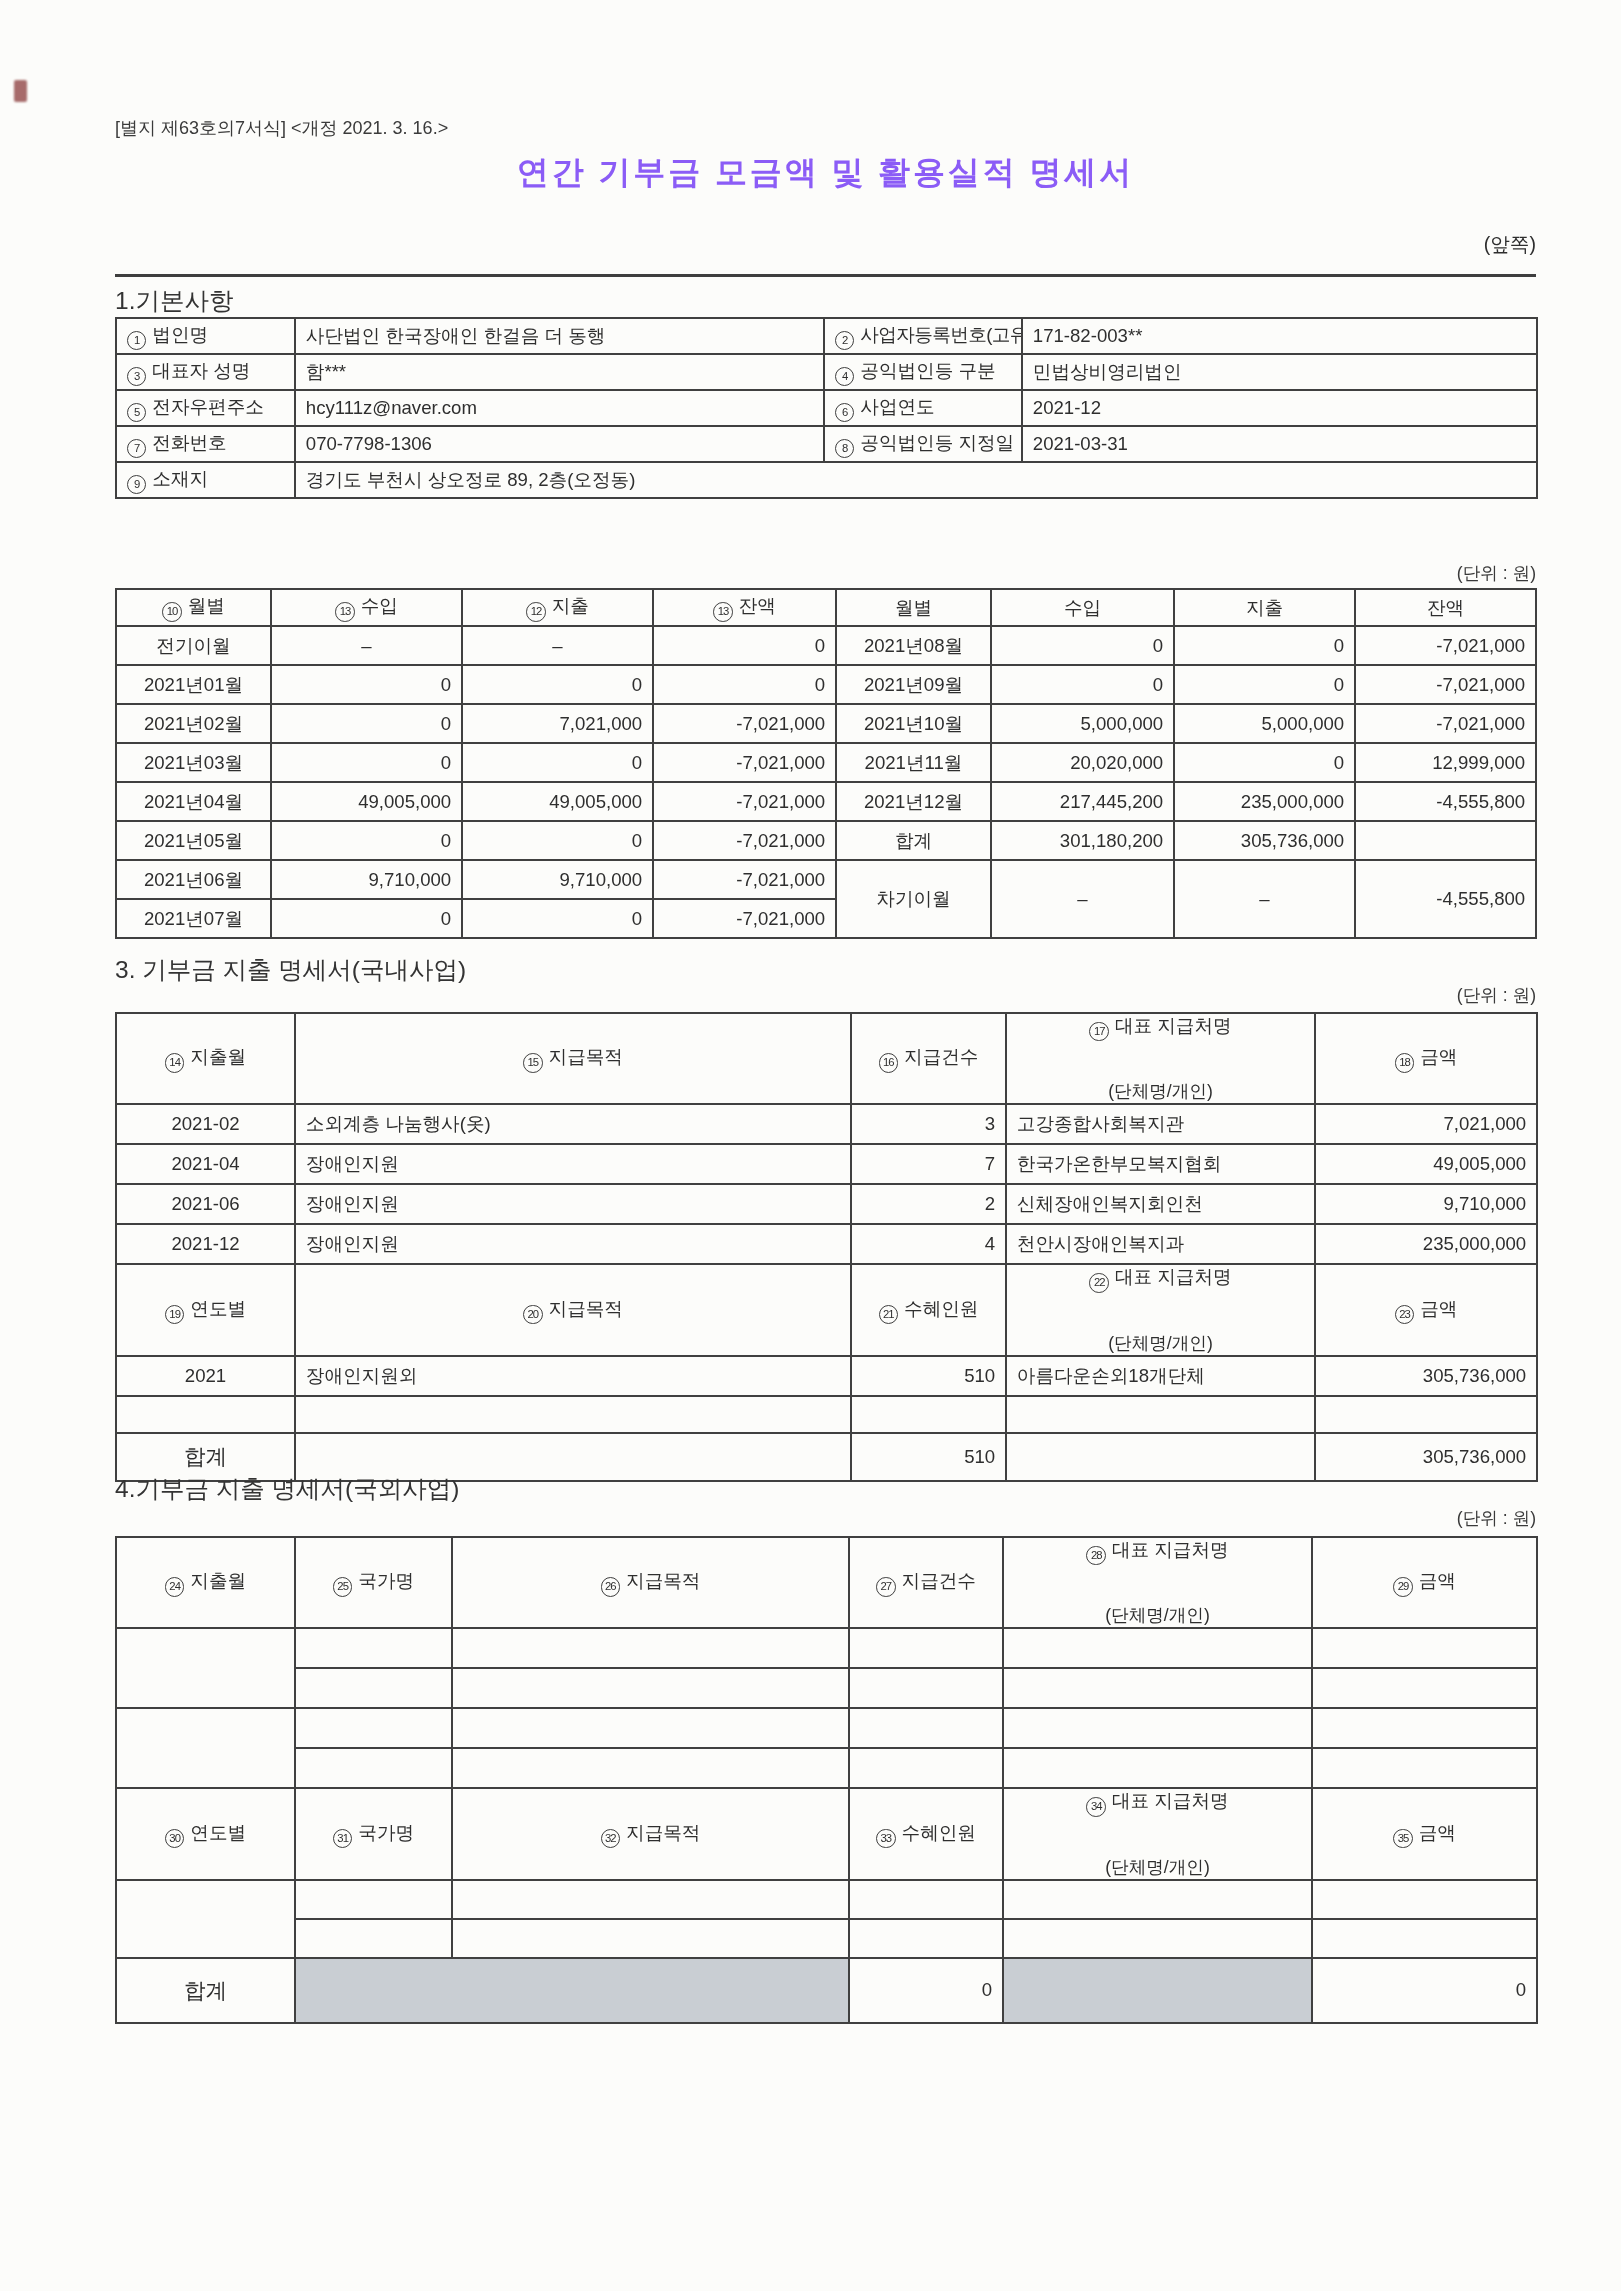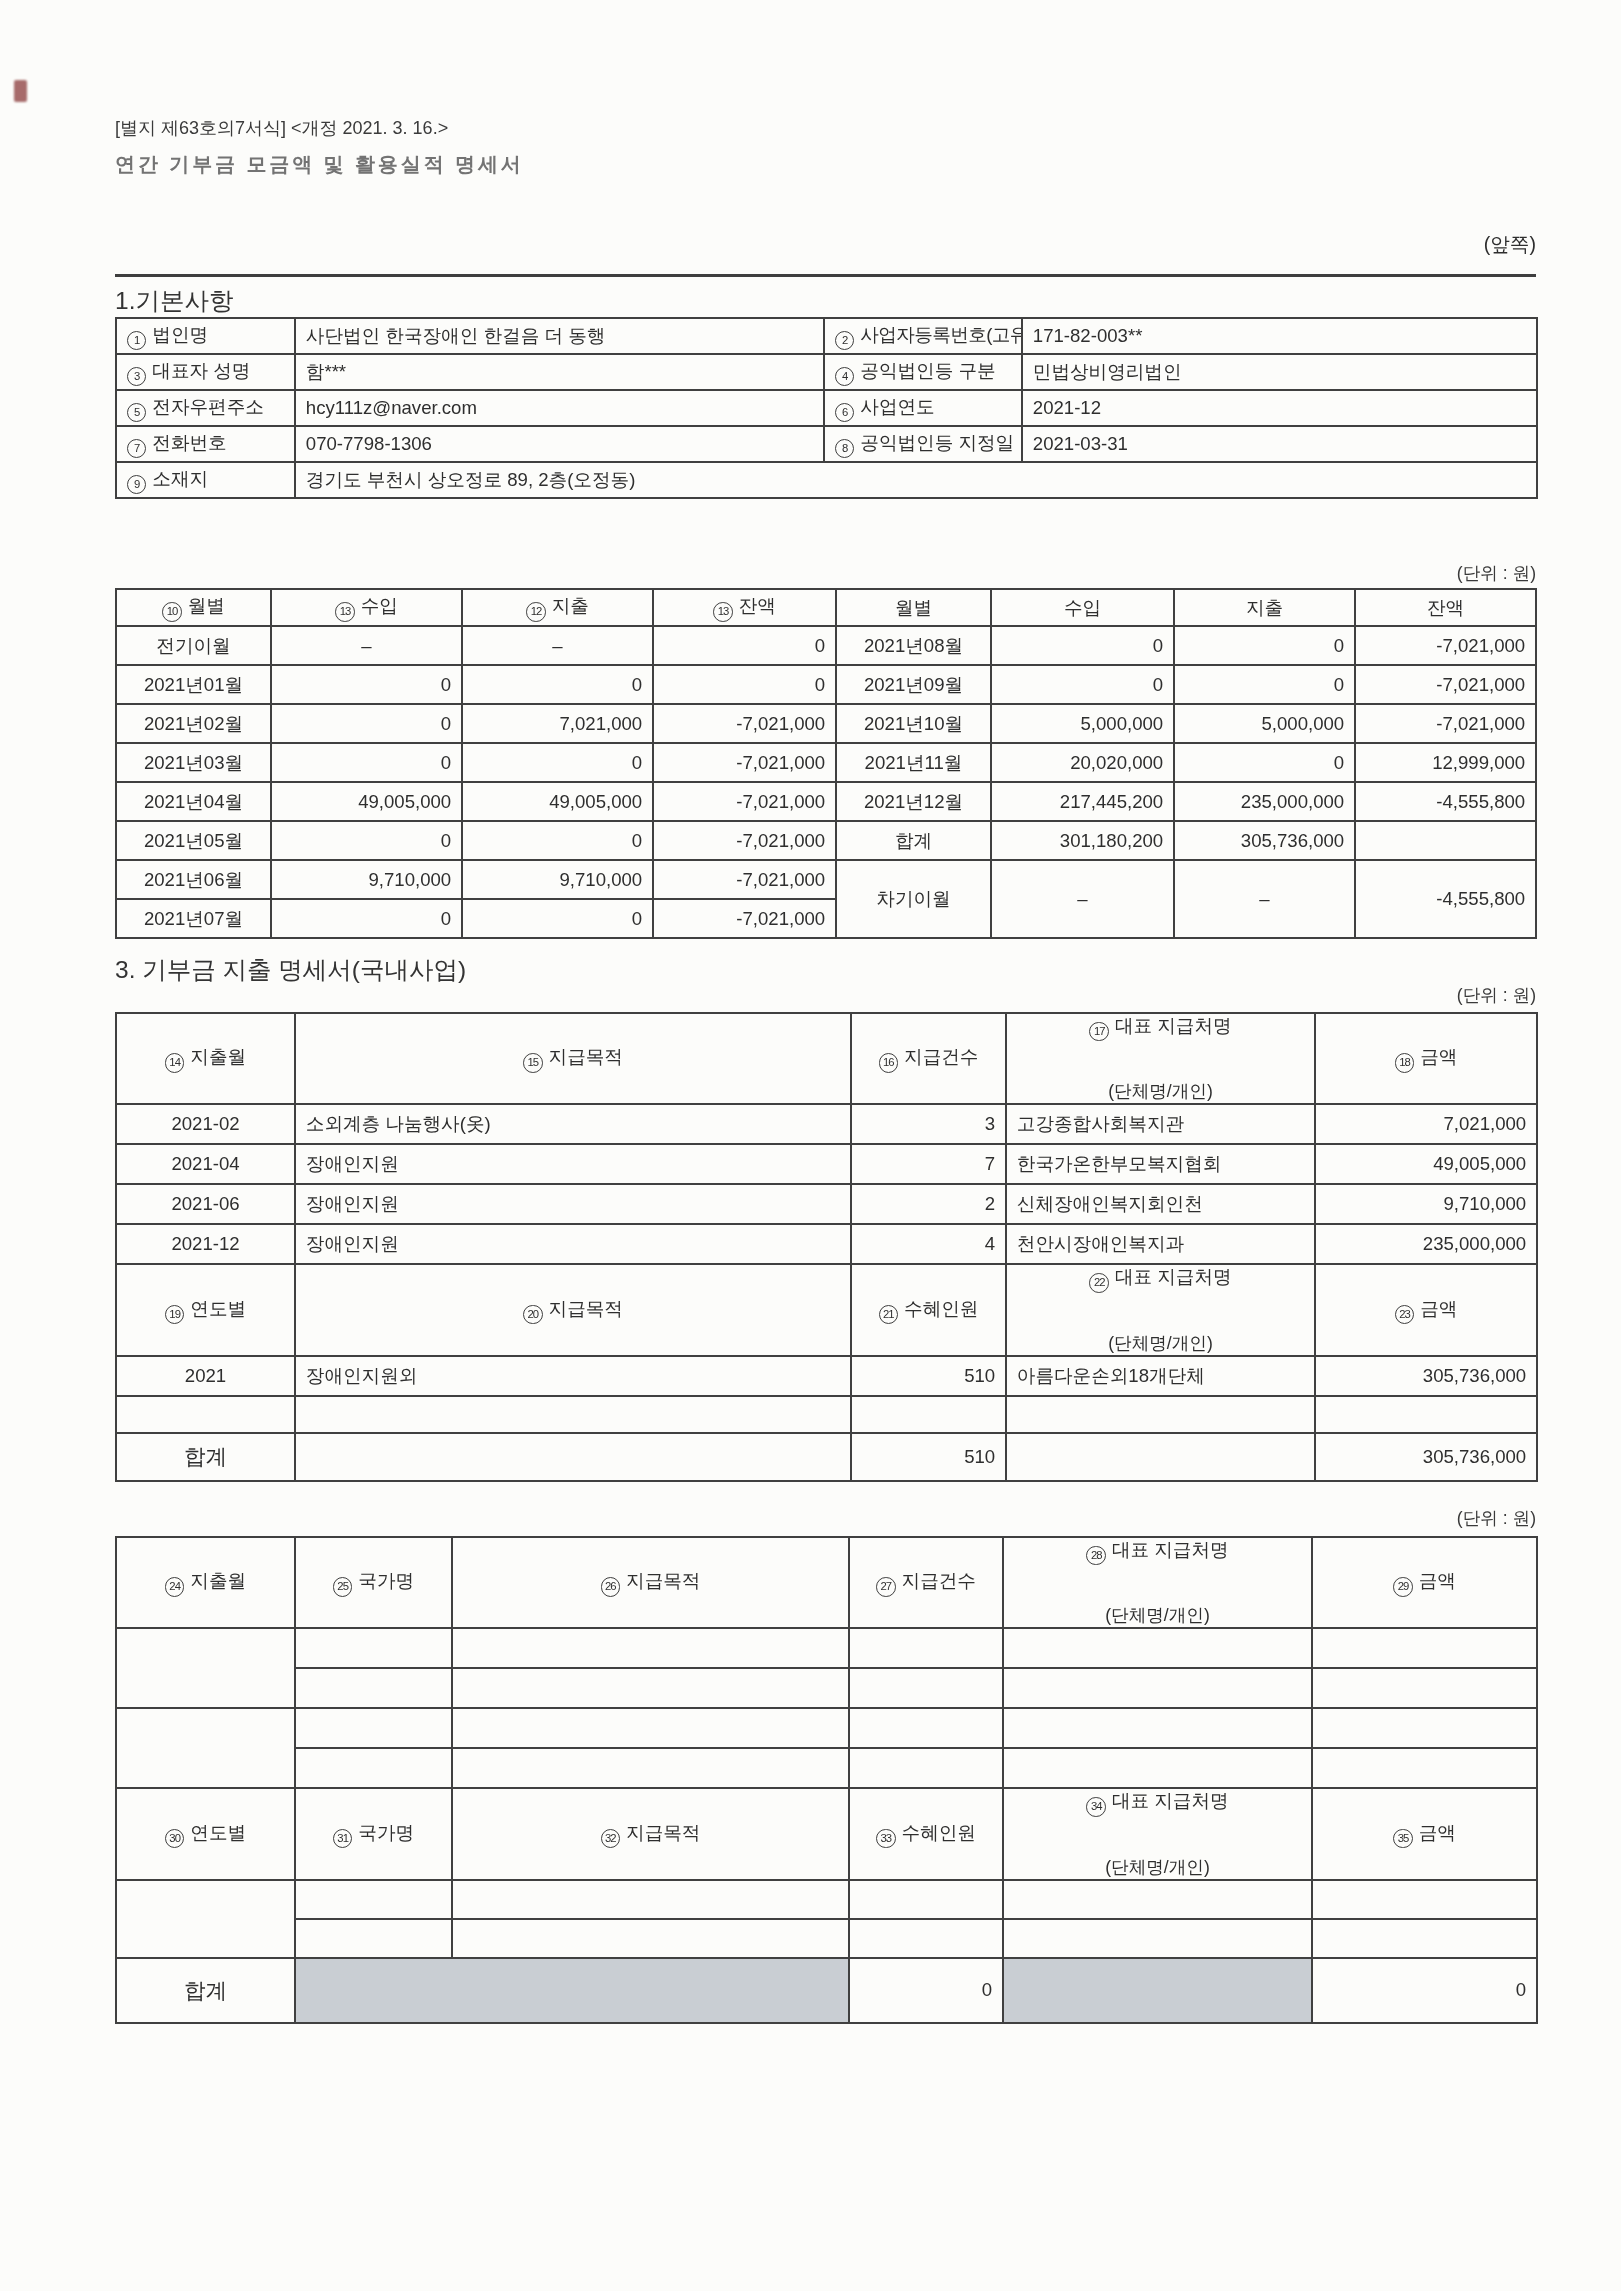--- a/index.html
+++ b/index.html
@@ -9,21 +9,21 @@
     width: 1621px; height: 2292px;
     background: #fcfcfa;
     font-family: "Liberation Sans", "DejaVu Sans", sans-serif;
     color: #2e2e2e;
     overflow: hidden;
     margin: 0 auto;
   }
   .abs { position: absolute; left: 115px; width: 1421px; }
 
   .form-ref { top: 116px; font-size: 18px; color: #3a3a3a; }
-  .title    { top: 151px; text-align: left; font-size: 20px; font-weight: bold; letter-spacing: 2.9px; color: #737373; }
+  .title    { top: 151px; text-align: center; font-size: 32px; font-weight: bold; letter-spacing: 2.9px; color: #8b5cf6; }
   .front    { top: 231px; text-align: right; font-size: 19.6px; }
   .rule     { top: 274px; height: 2.9px; background: #3e3e3e; }
 
   .sec-h { font-size: 24.5px; color: #333; }
   .unit  { text-align: right; font-size: 17.6px; color: #3a3a3a; }
 
   table.tbl { border-collapse: collapse; table-layout: fixed; width: 1421px; position: absolute; left: 115px; }
   table.tbl td, table.tbl th {
     border: 2px solid #404040;
     font-weight: normal;
@@ -278,20 +278,21 @@
     <tr style="height:48px">
       <td class="ctr" style="font-size:21.6px">합계</td>
       <td></td>
       <td class="num">510</td>
       <td></td>
       <td class="num">305,736,000</td>
     </tr>
   </tbody>
     </table>
 
+  <div class="abs sec-h" style="top:1472px">4.기부금 지출 명세서(국외사업)</div>
   <div class="abs unit" style="top:1506px">(단위 : 원)</div>
   <table class="tbl" style="top:1536px">
     <colgroup>
         <col style="width:179px">
         <col style="width:157px">
         <col style="width:397px">
         <col style="width:154px">
         <col style="width:309px">
         <col style="width:225px">
       </colgroup>

